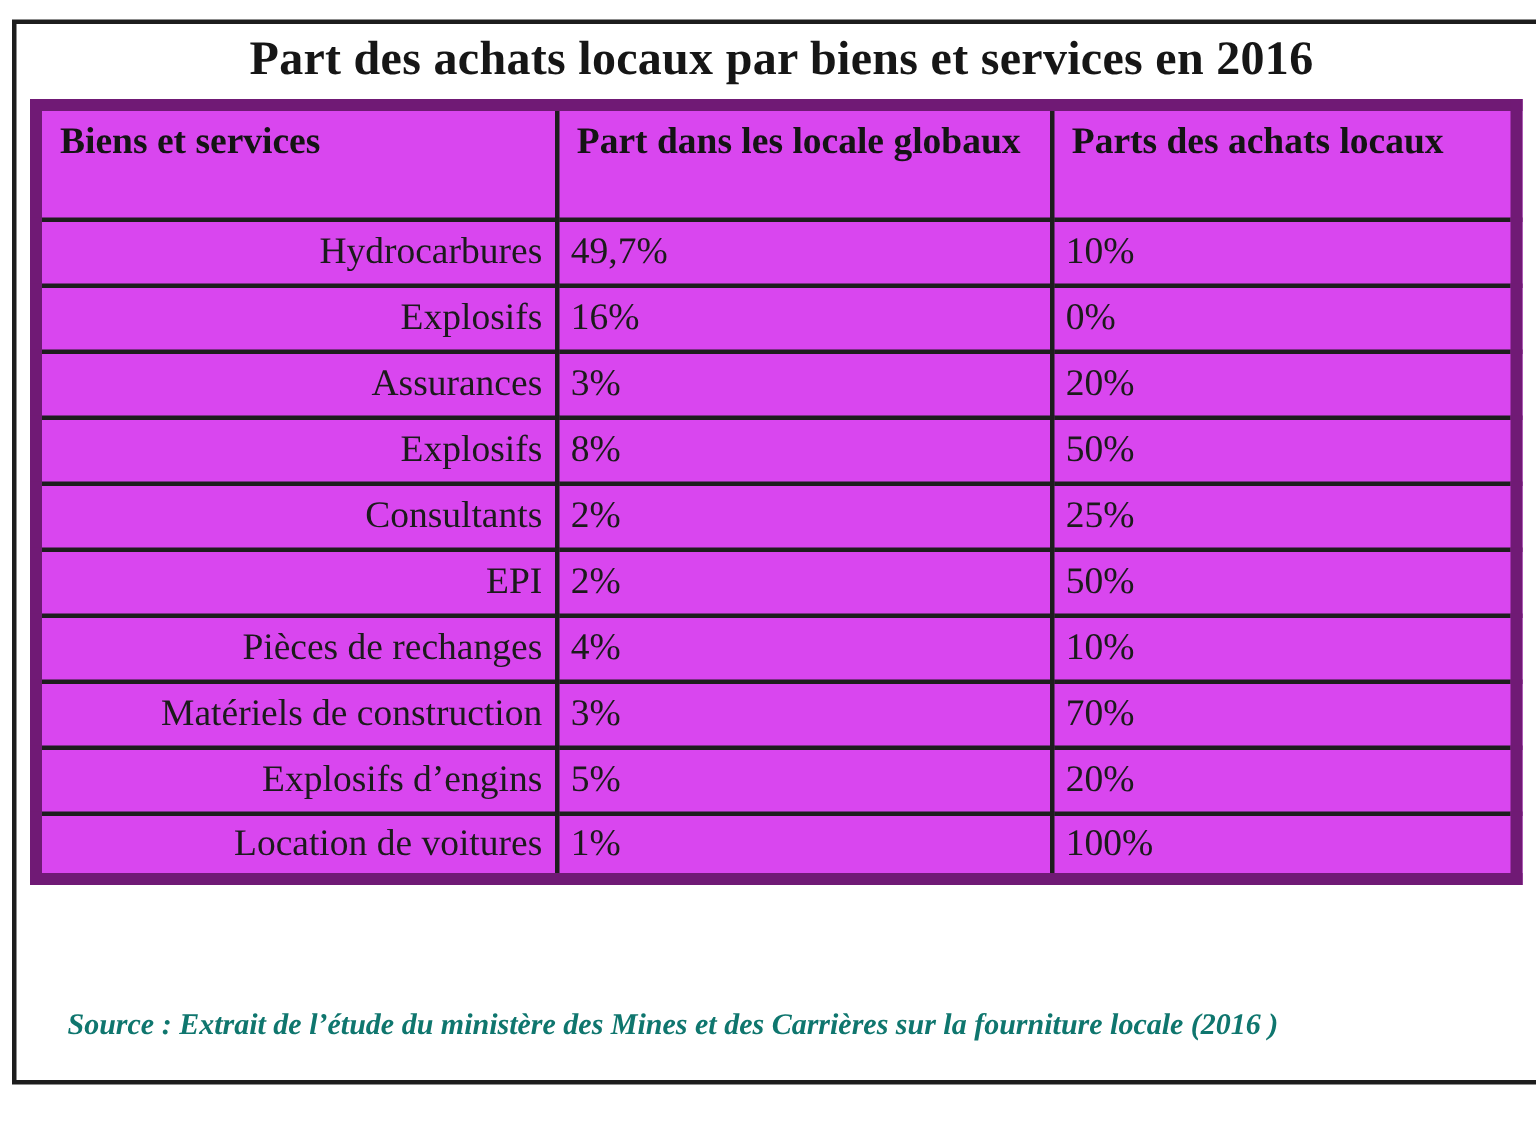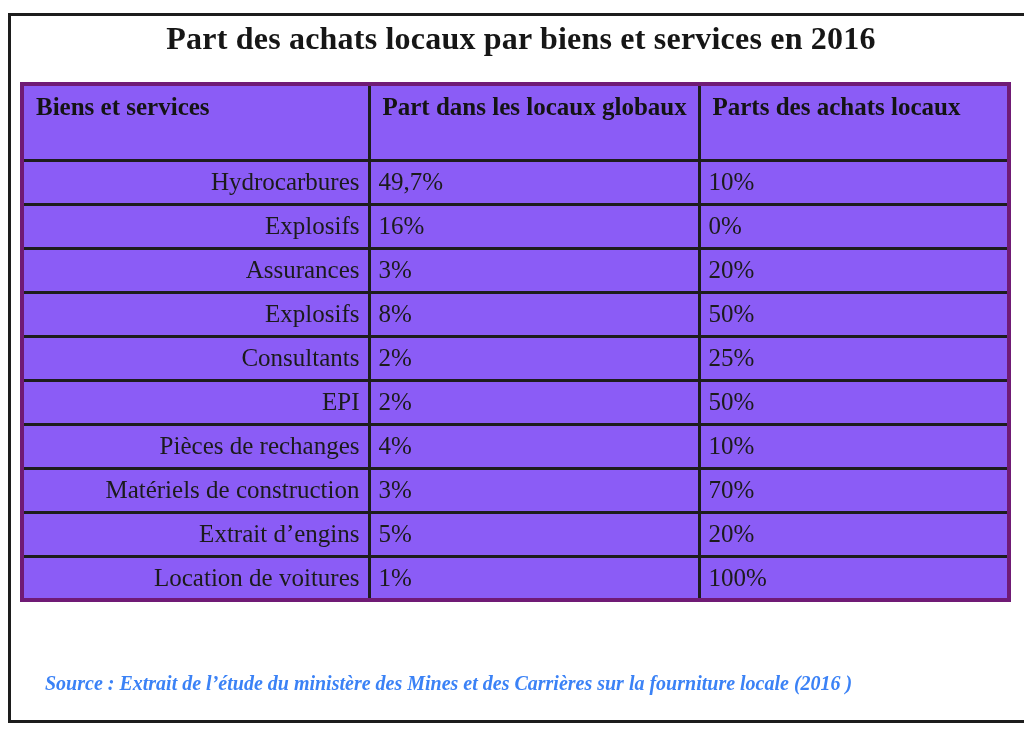--- a/index.html
+++ b/index.html
@@ -24,26 +24,26 @@
     left: 11px; top: 20px;
     width: 1020px;
     text-align: center;
     font-size: 32px;
     font-weight: bold;
     letter-spacing: 0.2px;
     color: #161616;
   }
   table.data-table {
     position: absolute;
-    left: 20px; top: 82px;
+    left: 20px; top: 66px;
     width: 987px;
     border-collapse: collapse;
     table-layout: fixed;
-    background: #8b5cf6;
-    border: 4px solid #701a75;
+    background: #d946ef;
+    border: 8px solid #701a75;
   }
   table.data-table col.c1 { width: 347px; }
   table.data-table col.c2 { width: 330px; }
   table.data-table col.c3 { width: 310px; }
   table.data-table th, table.data-table td {
     border: 3px solid #1d1d1d;
     font-size: 25px;
     line-height: 1.22;
     color: #1b1b1b;
   }
@@ -63,40 +63,40 @@
   }
   table.data-table td.label-cell { text-align: right; padding-left: 12px; }
   table.data-table td.value-cell { text-align: left; }
   .source-line {
     position: absolute;
     left: 45px; top: 672px;
     width: 960px;
     font-size: 20px;
     font-weight: bold;
     font-style: italic;
-    color: #3b82f6;
+    color: #0f766e;
   }
 </style>
 </head>
 <body>
 
 <div class="page-frame"></div>
 
 <h1 class="doc-title">Part des achats locaux par biens et services en 2016</h1>
 
 <table class="data-table">
   <colgroup>
       <col class="c1">
       <col class="c2">
       <col class="c3">
     </colgroup>
   <thead>
     <tr>
       <th>Biens et services</th>
-      <th class="justify">Part dans les locaux globaux</th>
+      <th class="justify">Part dans les locale globaux</th>
       <th>Parts des achats locaux</th>
     </tr>
   </thead>
   <tbody>
     <tr>
       <td class="label-cell">Hydrocarbures</td>
       <td class="value-cell">49,7%</td>
       <td class="value-cell">10%</td>
     </tr>
     <tr>
@@ -128,21 +128,21 @@
       <td class="label-cell">Pièces de rechanges</td>
       <td class="value-cell">4%</td>
       <td class="value-cell">10%</td>
     </tr>
     <tr>
       <td class="label-cell">Matériels de construction</td>
       <td class="value-cell">3%</td>
       <td class="value-cell">70%</td>
     </tr>
     <tr>
-      <td class="label-cell">Extrait d’engins</td>
+      <td class="label-cell">Explosifs d’engins</td>
       <td class="value-cell">5%</td>
       <td class="value-cell">20%</td>
     </tr>
     <tr>
       <td class="label-cell">Location de voitures</td>
       <td class="value-cell">1%</td>
       <td class="value-cell">100%</td>
     </tr>
   </tbody>
 </table>

